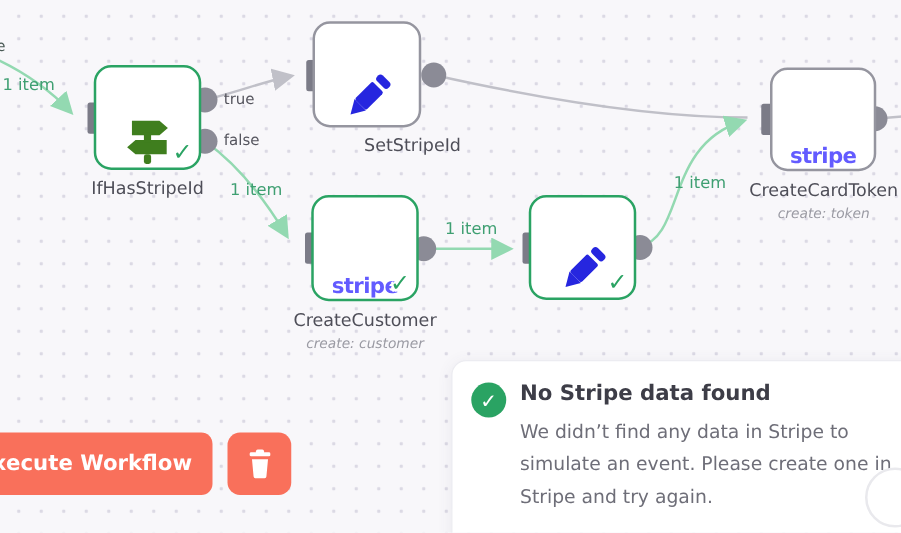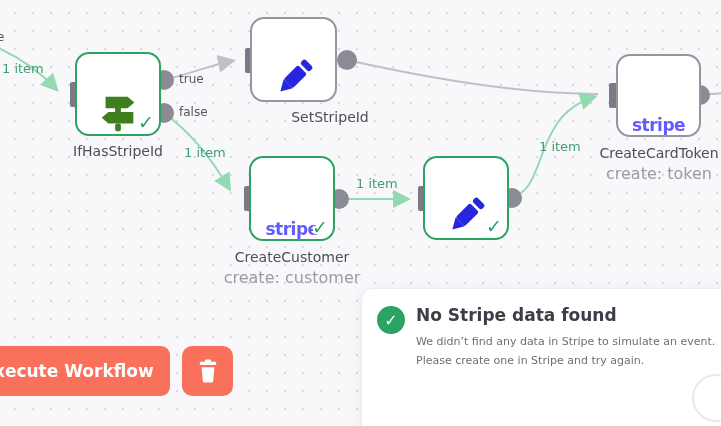--- a/index.html
+++ b/index.html
@@ -19,22 +19,22 @@
     display:flex;align-items:flex-end;justify-content:center;
     box-sizing:border-box;
   }
   .border-gray{border:2px solid #95959f;}
   .border-green{border:2px solid #2aa363;}
   .node-label{
     position:absolute;text-align:center;color:#4e4e58;font-size:14px;
     white-space:nowrap;transform:translateX(-50%);
   }
   .node-subtitle{
-    position:absolute;text-align:center;color:#9a9aa3;font-size:16px;
-    white-space:nowrap;transform:translateX(-50%);
+    position:absolute;text-align:center;color:#9a9aa3;font-size:11px;
+    white-space:nowrap;transform:translateX(-50%);font-style:italic;
   }
   .stripe-logo{color:#635bff;font-weight:700;font-size:17px;letter-spacing:-0.5px;}
   .node-check{
     position:absolute;right:5px;bottom:1px;color:#2aa363;font-size:19px;font-weight:700;
     text-shadow:-2px -2px 0 #fff,2px -2px 0 #fff,-2px 2px 0 #fff,2px 2px 0 #fff,0 2px 0 #fff,0 -2px 0 #fff,2px 0 0 #fff,-2px 0 0 #fff;
   }
   .edge-label{position:absolute;font-size:13px;color:#3f9f72;white-space:nowrap;}
   .port-label{position:absolute;font-size:12px;color:#55555e;white-space:nowrap;}
   .frag{position:absolute;font-size:12px;color:#4a5a55;}
   .toast{
@@ -44,21 +44,21 @@
   }
   .toast-check{
     position:absolute;left:15px;top:17px;width:28px;height:28px;border-radius:50%;
     background:#2aa363;color:#fff;font-size:16px;font-weight:700;
     display:flex;align-items:center;justify-content:center;
   }
   .toast-title{
     position:absolute;left:54px;top:16px;font-size:17px;font-weight:700;color:#3d3d47;
   }
   .toast-msg{
-    position:absolute;left:54px;top:44px;width:302px;font-size:11px;line-height:1.72;color:#6e6e78;
+    position:absolute;left:54px;top:44px;width:302px;font-size:15px;line-height:1.72;color:#6e6e78;
   }
   .bg-circle{
     position:absolute;left:692px;top:374px;width:48px;height:48px;border-radius:50%;
     background:#fff;border:2px solid #e9e9ed;box-sizing:border-box;
   }
   .exec-btn{
     position:absolute;left:-34px;top:346px;width:204px;height:50px;
     background:#f9705b;border:none;border-radius:9px;color:#fff;
     font-family:inherit;font-size:17px;font-weight:700;cursor:pointer;
   }

